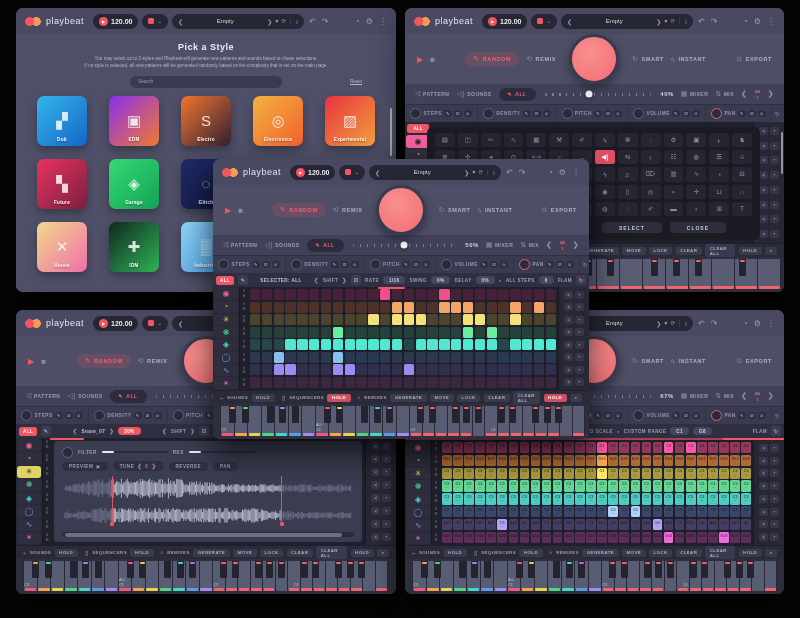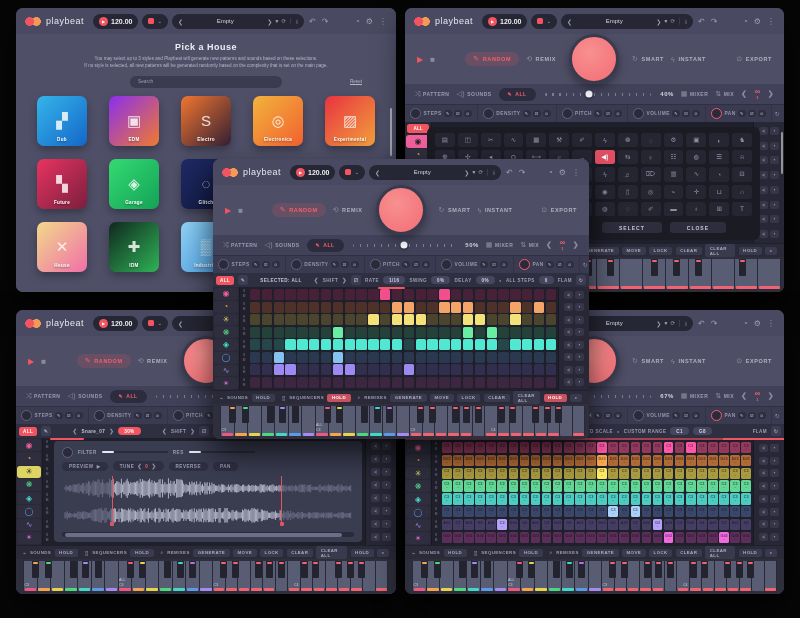--- a/index.html
+++ b/index.html
@@ -181,21 +181,21 @@
         <div class="pico">⤓</div>
       </div>
       <div class="hico">↶</div>
       <div class="hico">↷</div>
       <div class="sp"></div>
       <div class="hico">◔</div>
       <div class="hico">⚙</div>
       <div class="hico">⋮</div>
     </div>
     <div class="stylebody">
-      <div class="sptitle">Pick a House</div>
+      <div class="sptitle">Pick a Style</div>
       <div class="spdesc">You may select up to 3 styles and Playbeat will generate new patterns and sounds based on these selections.</div>
       <div class="spdesc">If no style is selected, all new patterns will be generated randomly based on the complexity that is set on the main page.</div>
       <div class="searchrow">
         <input class="searchpill" type="text" placeholder="Search" style="">
         <div class="reset">Reset</div>
       </div>
       <div class="tilegr">
         <div class="tile" style="background: linear-gradient(135deg, rgb(53, 181, 234), rgb(20, 103, 200));">
           <div class="tglyph">▞</div>
           <div class="tlabel">Dub</div>

